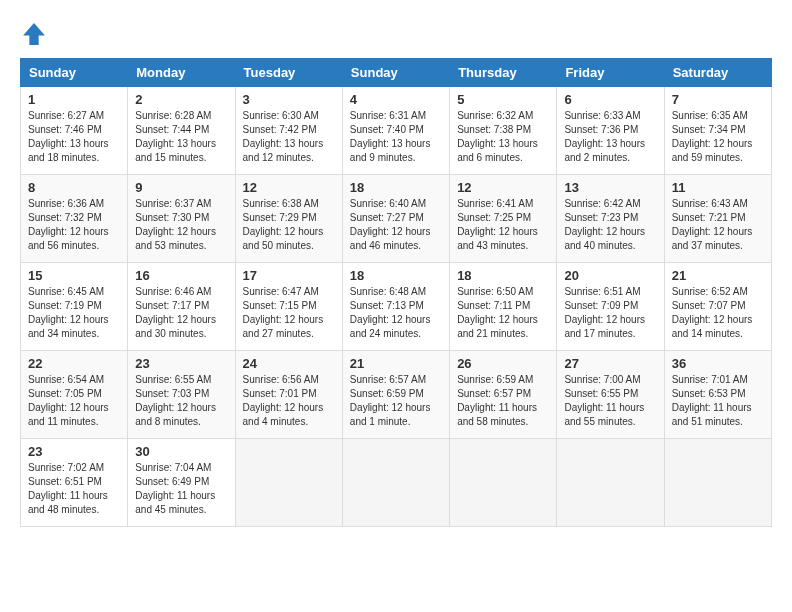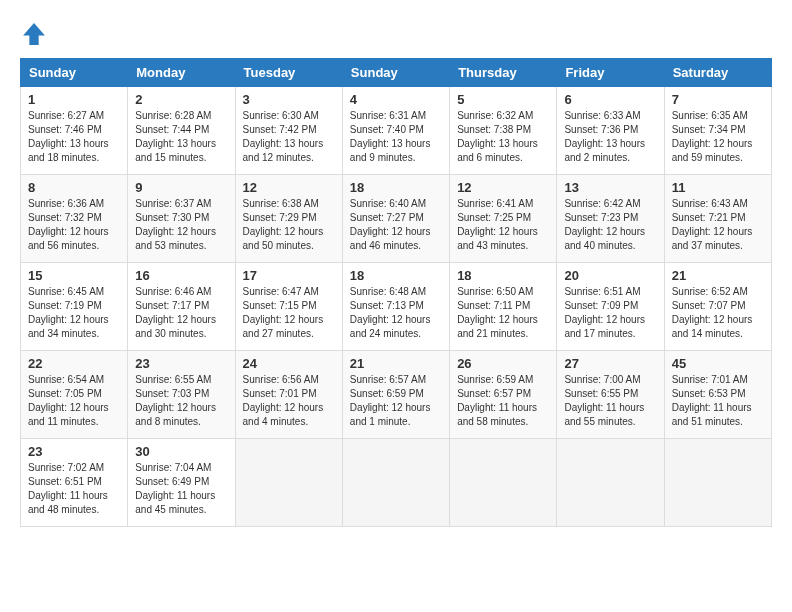--- a/index.html
+++ b/index.html
@@ -228,21 +228,21 @@
       </td>
         <td>
         <span class="day-number">26</span>
         <span class="day-info">Sunrise: 6:59 AM<br>Sunset: 6:57 PM<br>Daylight: 11 hours and 58 minutes.</span>
       </td>
         <td>
         <span class="day-number">27</span>
         <span class="day-info">Sunrise: 7:00 AM<br>Sunset: 6:55 PM<br>Daylight: 11 hours and 55 minutes.</span>
       </td>
         <td>
-        <span class="day-number">45</span>
+        <span class="day-number">36</span>
         <span class="day-info">Sunrise: 7:01 AM<br>Sunset: 6:53 PM<br>Daylight: 11 hours and 51 minutes.</span>
       </td>
       </tr>
       <tr>
         <td>
         <span class="day-number">23</span>
         <span class="day-info">Sunrise: 7:02 AM<br>Sunset: 6:51 PM<br>Daylight: 11 hours and 48 minutes.</span>
       </td>
         <td>
         <span class="day-number">30</span>

